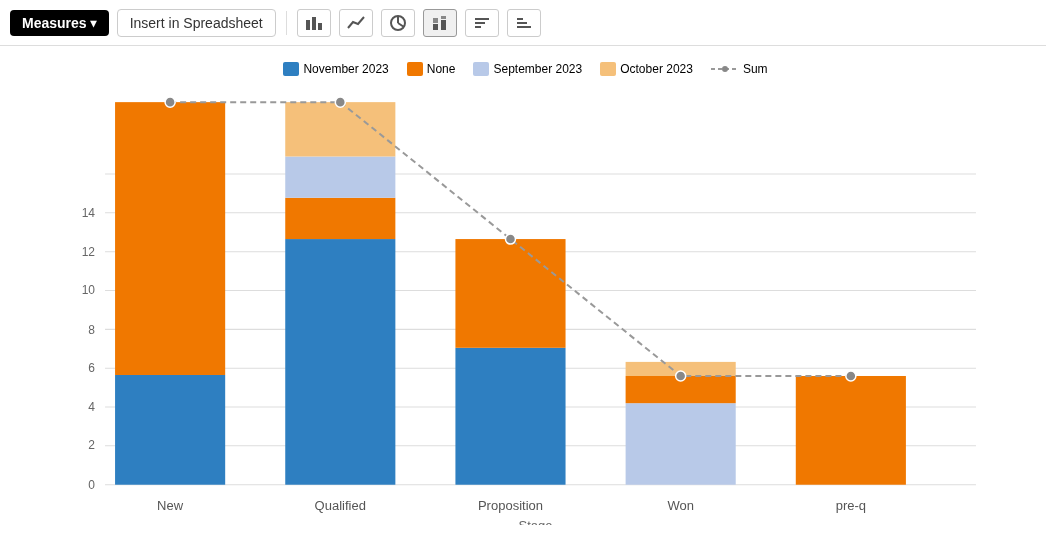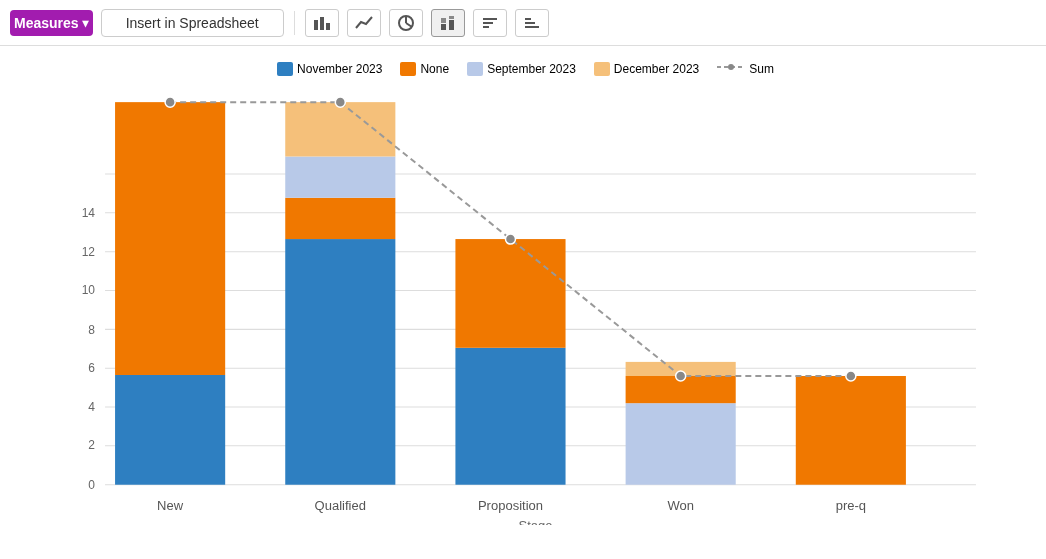--- a/index.html
+++ b/index.html
@@ -12,42 +12,42 @@
     }
     .toolbar {
       display: flex;
       align-items: center;
       padding: 6px 10px;
       border-bottom: 1px solid #ddd;
       gap: 8px;
       height: 46px;
     }
     .measures-btn {
-      background: #a21caf;
+      background: #000000;
       color: white;
       border: none;
       border-radius: 4px;
-      padding: 5px 4px;
+      padding: 5px 12px;
       font-size: 14px;
       font-weight: bold;
       cursor: pointer;
       display: flex;
       align-items: center;
       gap: 4px;
     }
     .measures-btn::after {
       content: '▾';
       font-size: 12px;
     }
     .insert-btn {
       background: #fff;
       color: #333;
       border: 1px solid #ccc;
       border-radius: 4px;
-      padding: 5px 24px;
+      padding: 5px 12px;
       font-size: 14px;
       cursor: pointer;
     }
     .separator {
       width: 1px;
       height: 24px;
       background: #ddd;
       margin: 0 2px;
     }
     .icon-btn {
@@ -75,21 +75,21 @@
     .legend {
       display: flex;
       align-items: center;
       justify-content: center;
       gap: 18px;
       padding: 6px 0;
       font-size: 12px;
     }
     .legend-item {
       display: flex;
-      align-items: flex-start;
+      align-items: center;
       gap: 4px;
     }
     .legend-swatch {
       width: 16px;
       height: 14px;
       border-radius: 2px;
     }
     svg.main-chart {
       width: 100%;
       height: 100%;
@@ -155,21 +155,21 @@
     <div class="legend-item">
       <div class="legend-swatch" style="background:#f07800;"></div>
       <span>None</span>
     </div>
     <div class="legend-item">
       <div class="legend-swatch" style="background:#b8c9e8;"></div>
       <span>September 2023</span>
     </div>
     <div class="legend-item">
       <div class="legend-swatch" style="background:#f5c07a;"></div>
-      <span>December 2023</span>
+      <span>October 2023</span>
     </div>
     <div class="legend-item">
       <svg width="28" height="10">
         <line x1="0" y1="5" x2="28" y2="5" stroke="#999" stroke-width="2" stroke-dasharray="4,3"></line>
         <circle cx="14" cy="5" r="3" fill="#888"></circle>
       </svg>
       <span>Sum</span>
     </div>
   </div>
 

